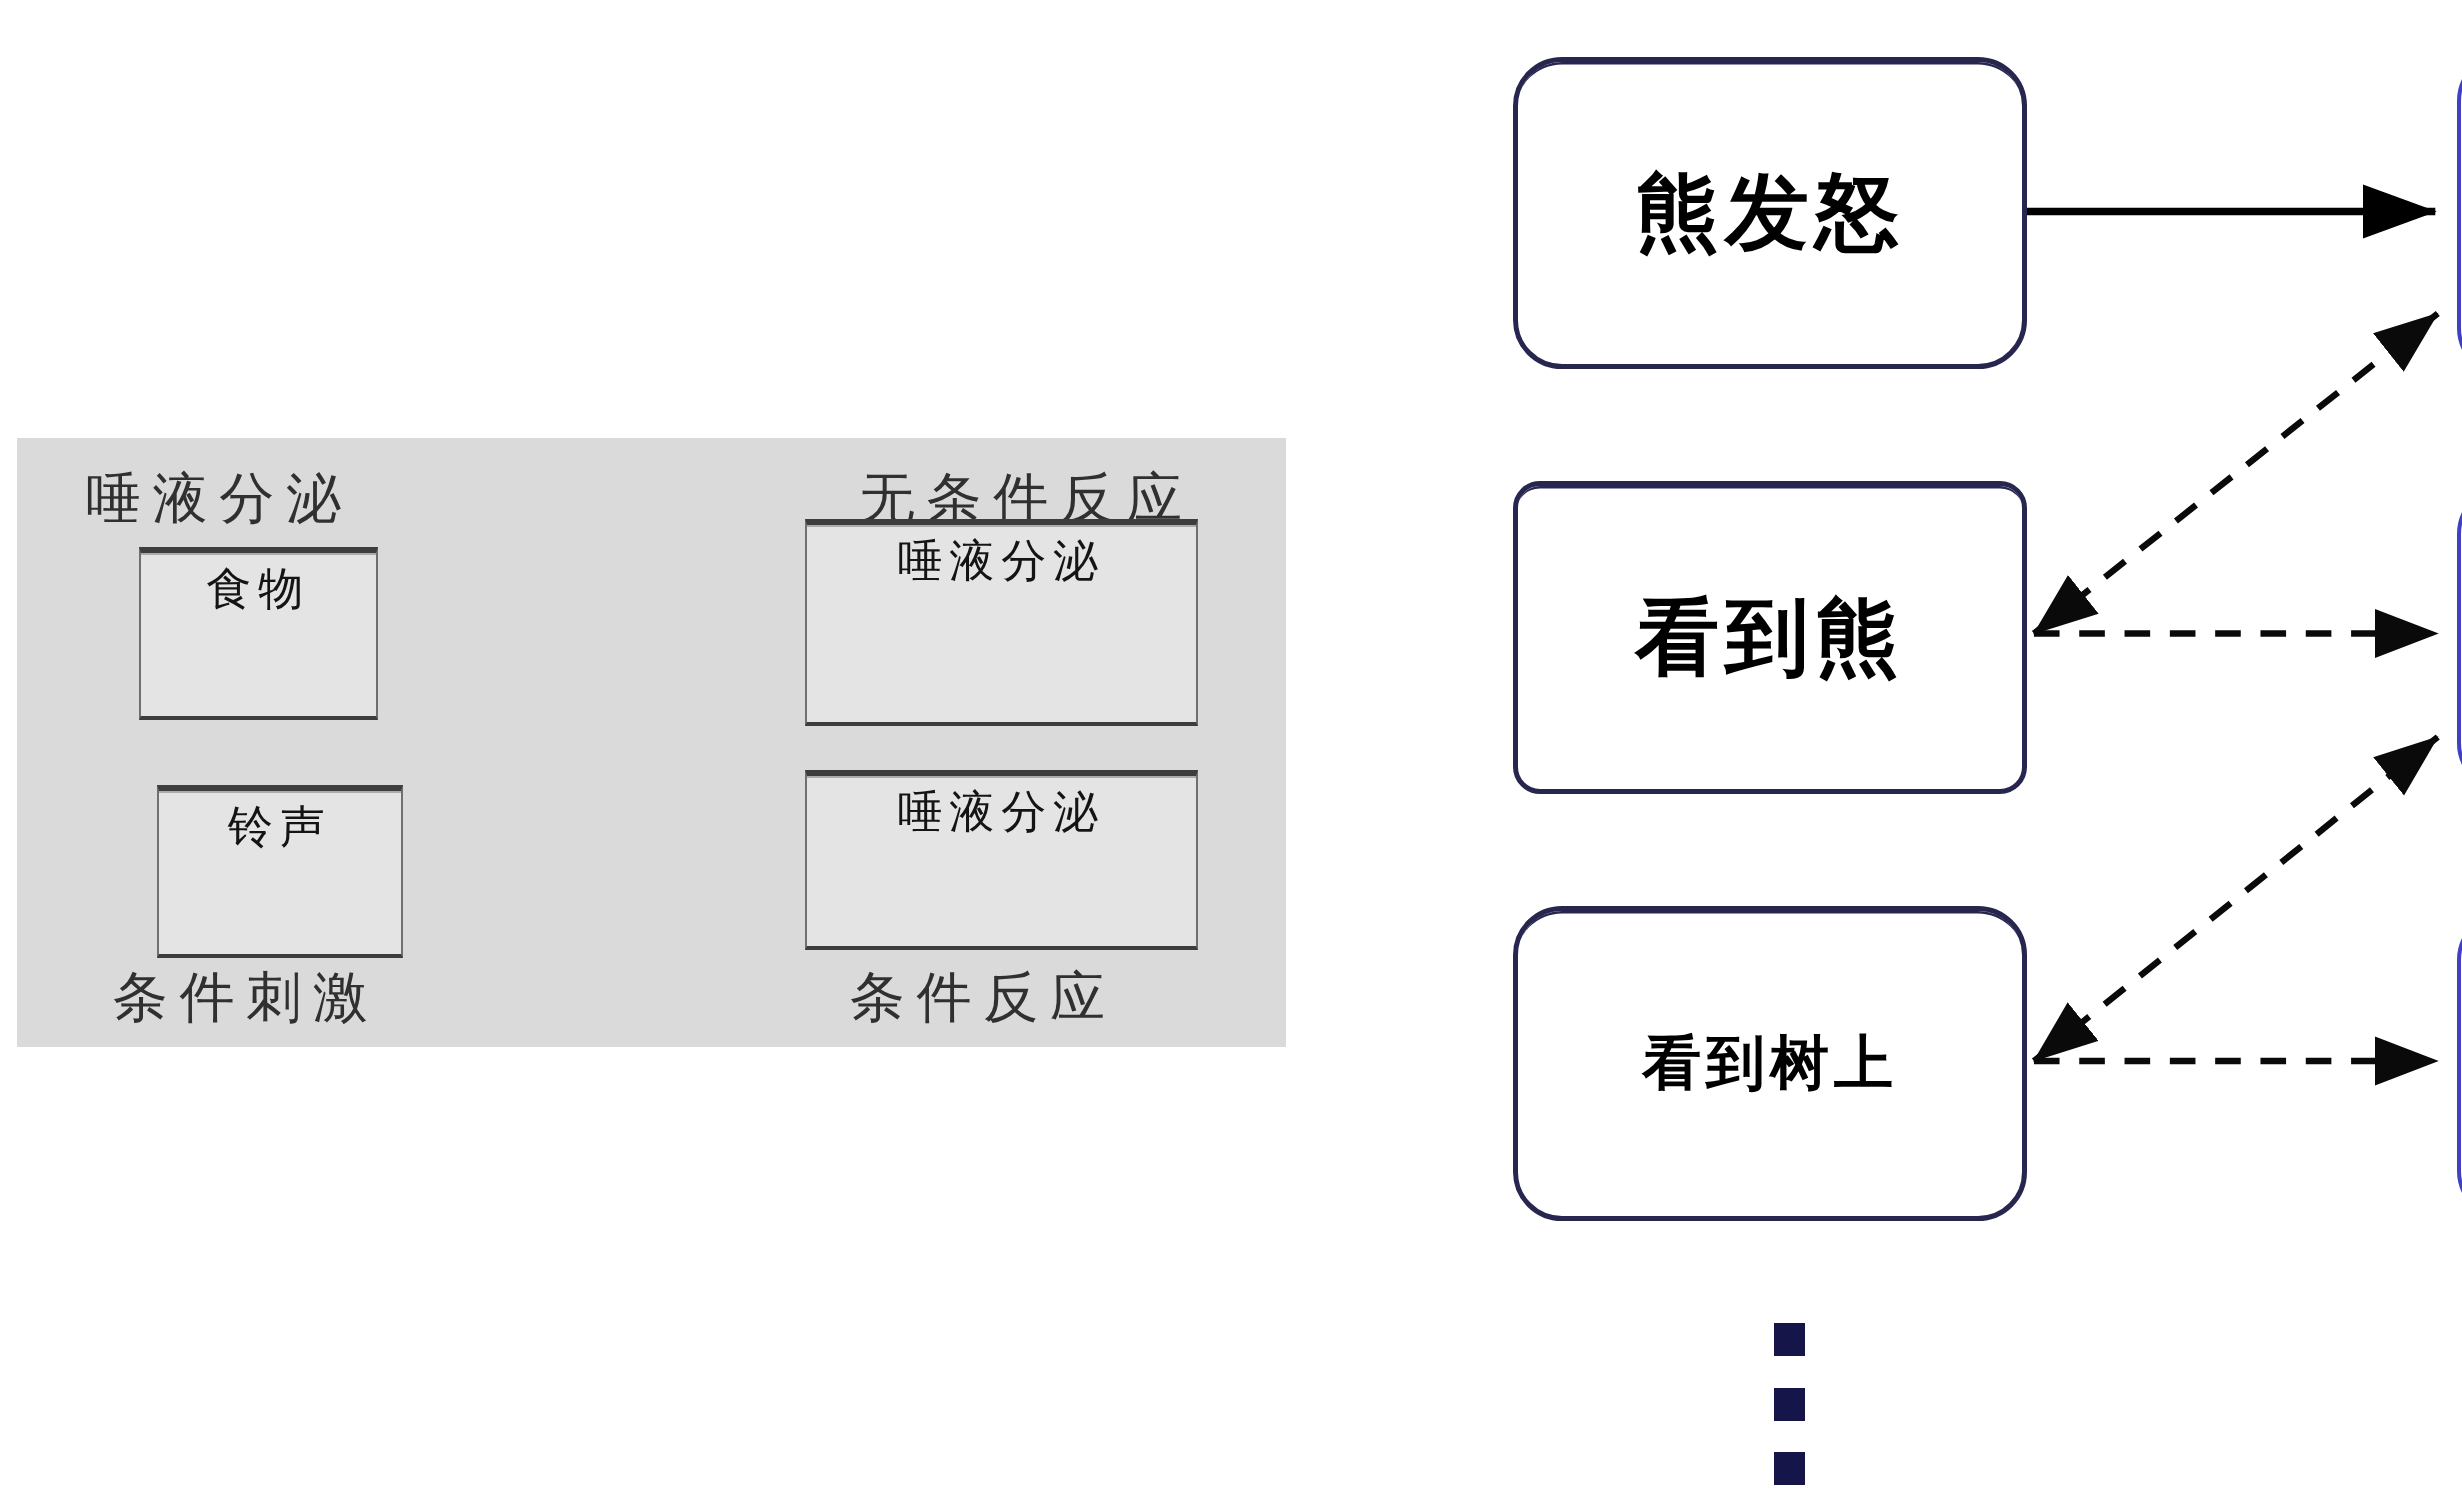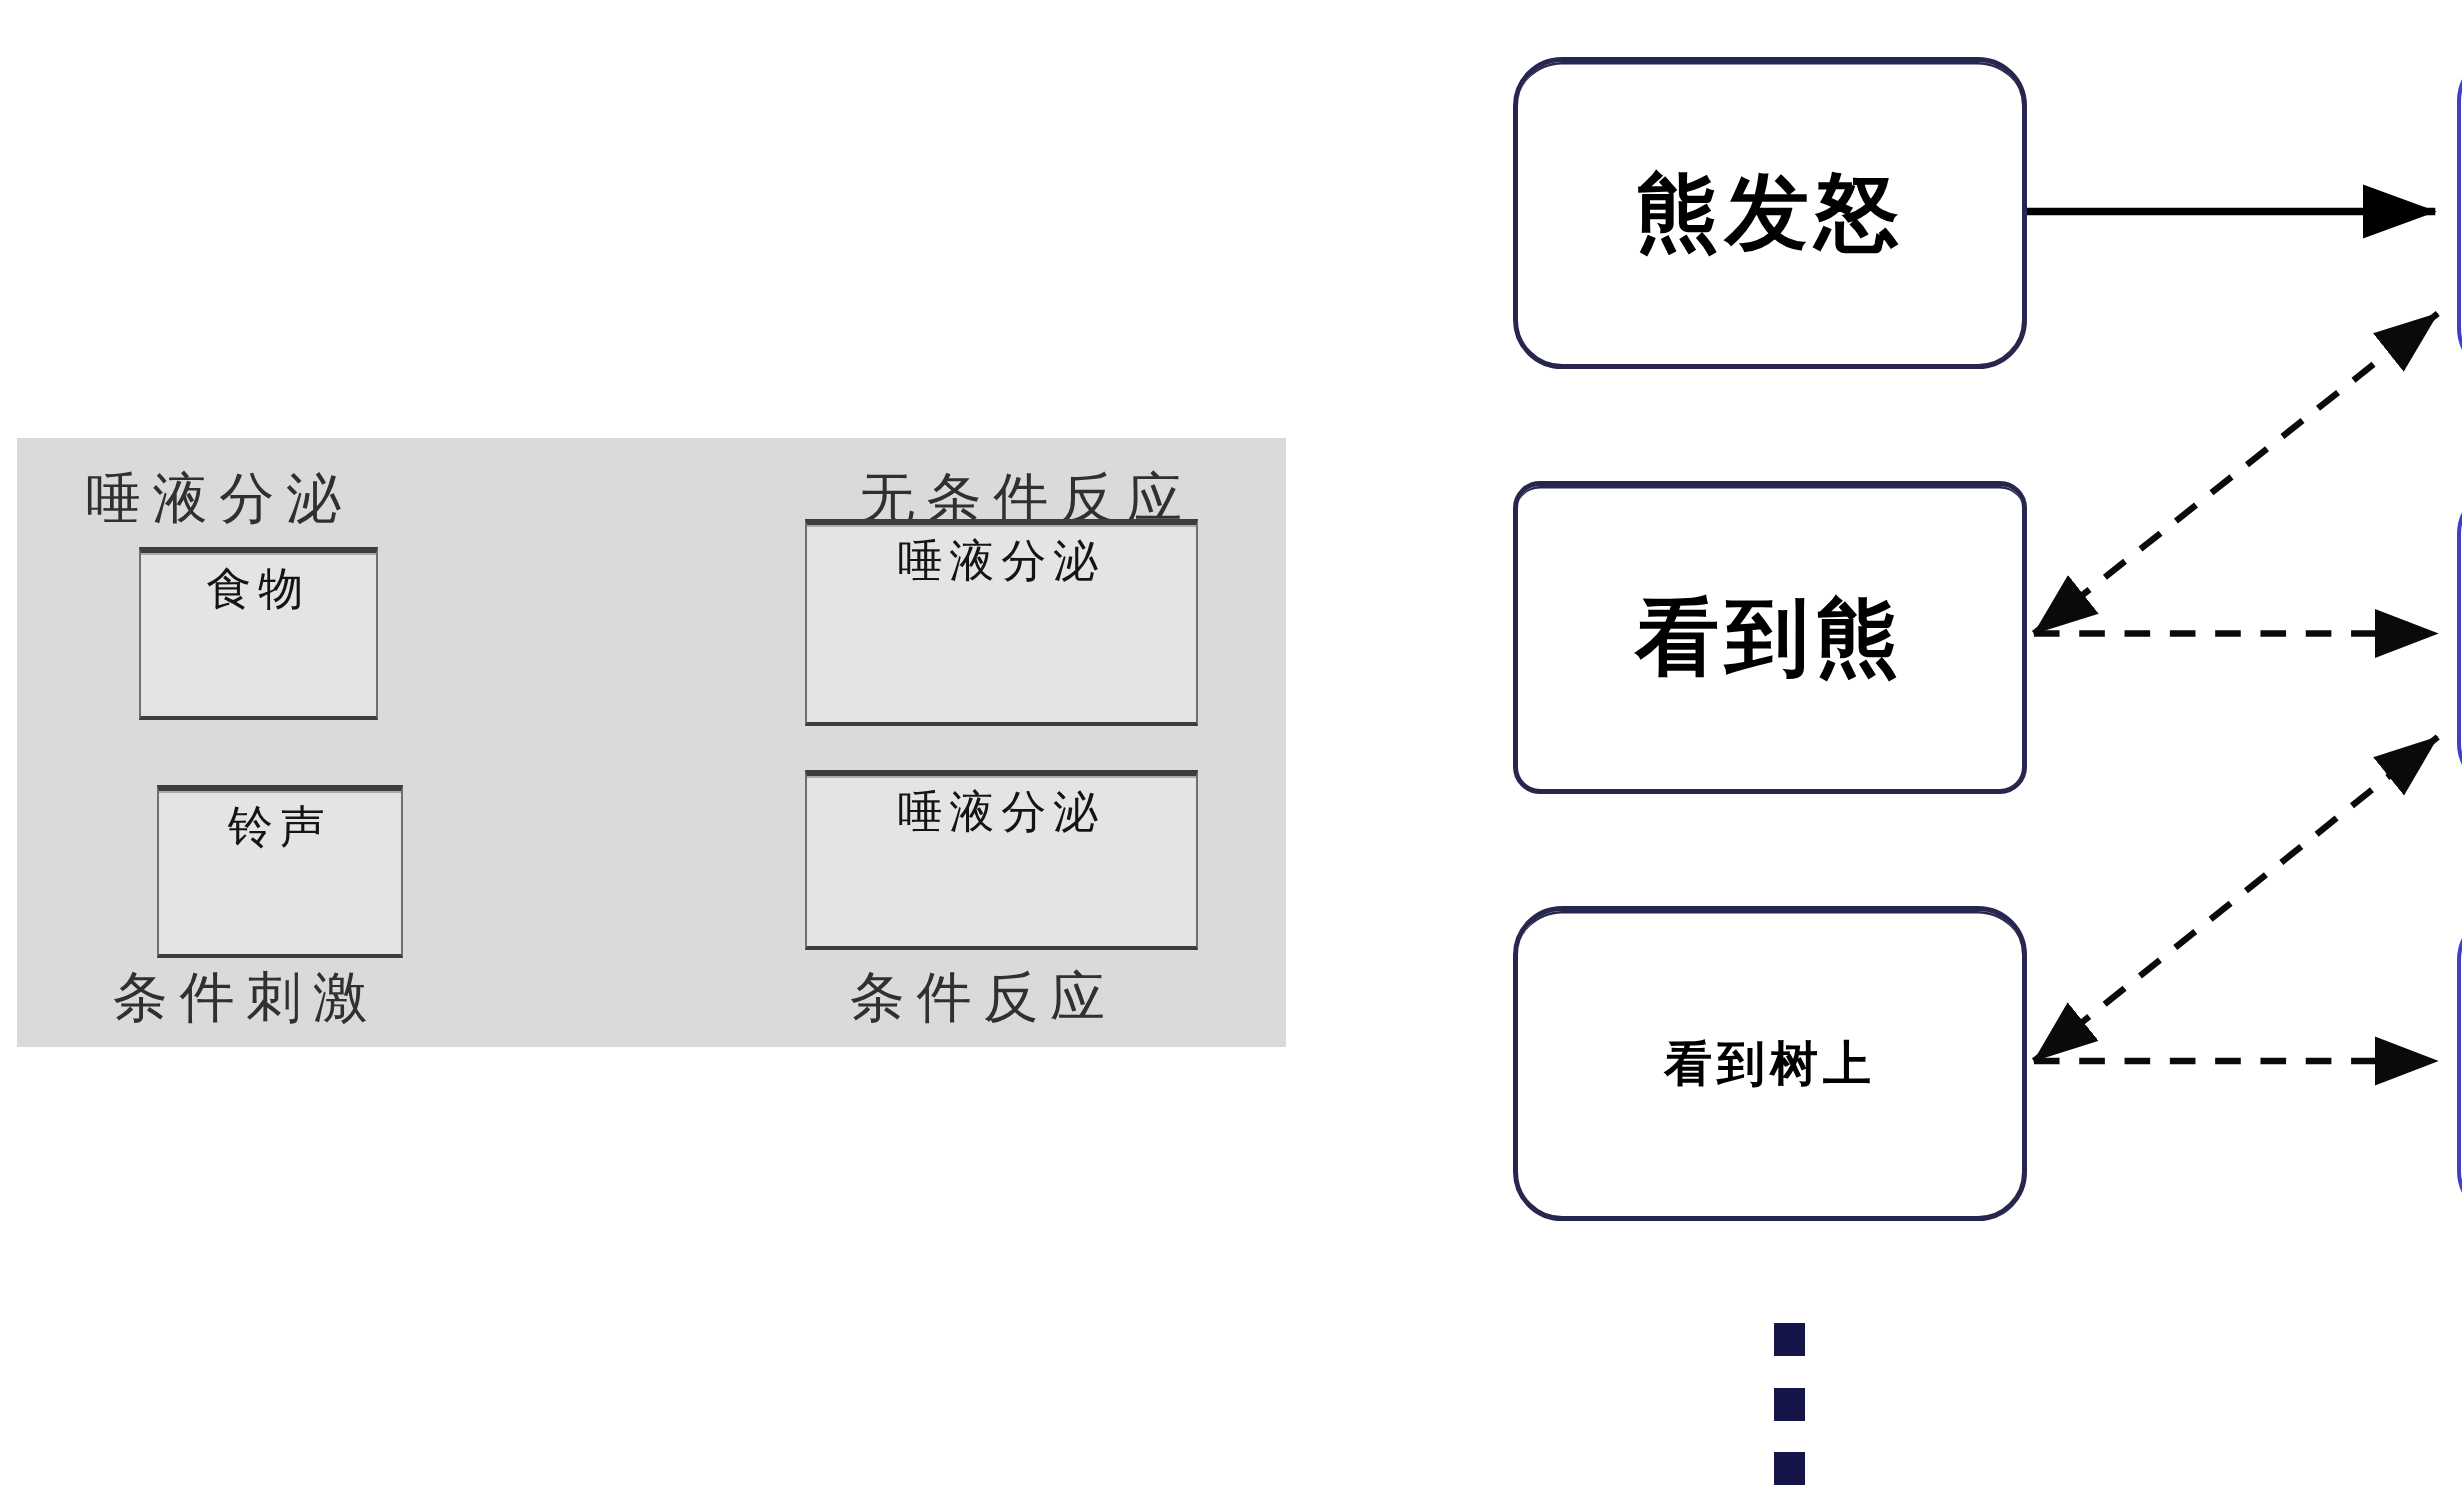--- a/index.html
+++ b/index.html
@@ -25,21 +25,21 @@
 
   
   .rnode { position:absolute; background:#fff; border-radius:49px;
            display:flex; flex-direction:column; align-items:center; justify-content:center;
            color:var(--node-text); text-align:center; }
   .rnode.dark { border:5.4px solid var(--node-dark-border);
                 box-shadow: inset 0 4.4px 0 -2px var(--node-dark-border); }
   .rnode.blue { border:4.9px solid var(--node-blue-border);
                 box-shadow: inset 0 3.9px 0 -2px var(--node-blue-border); }
   .cjk  { font-size:84px; font-weight:700; letter-spacing:5.9px; }
-  .cjk2 { font-size:48px; font-weight:700; letter-spacing:4.9px; line-height:1.28; }
+  .cjk2 { font-size:59px; font-weight:700; letter-spacing:4.9px; line-height:1.28; }
 
   
   .solid-l { stroke:#565656; stroke-width:6; }
   .dash-l  { stroke:#3f3f3f; stroke-width:5; stroke-dasharray:15 19; }
   .solid-r { stroke:#000;    stroke-width:15; }
   .dash-r  { stroke:var(--arrow-black); stroke-width:13; stroke-dasharray:52 40; fill:none; }
   .ribbon  { stroke:var(--ribbon-edge); stroke-width:5; }
 
   
   .dots { position:absolute; display:flex; flex-direction:column; gap:31.5px; }

